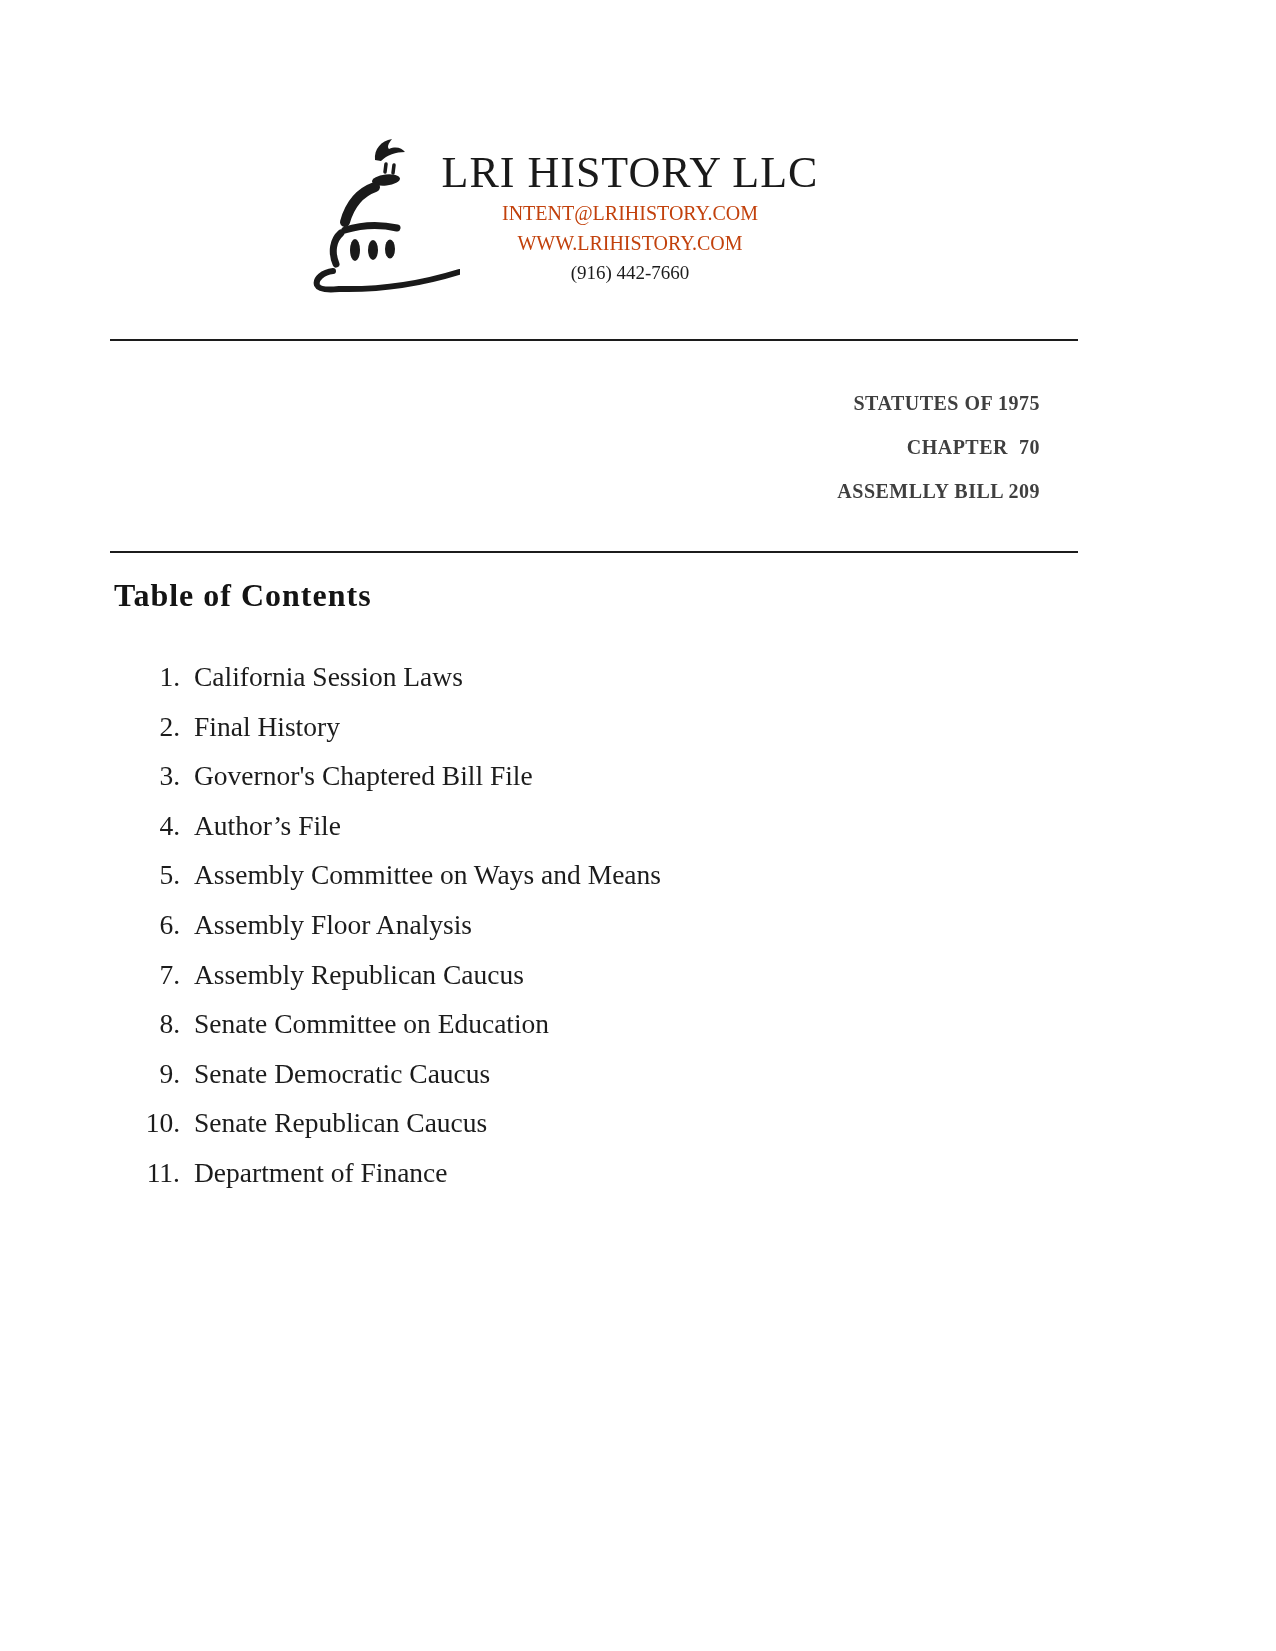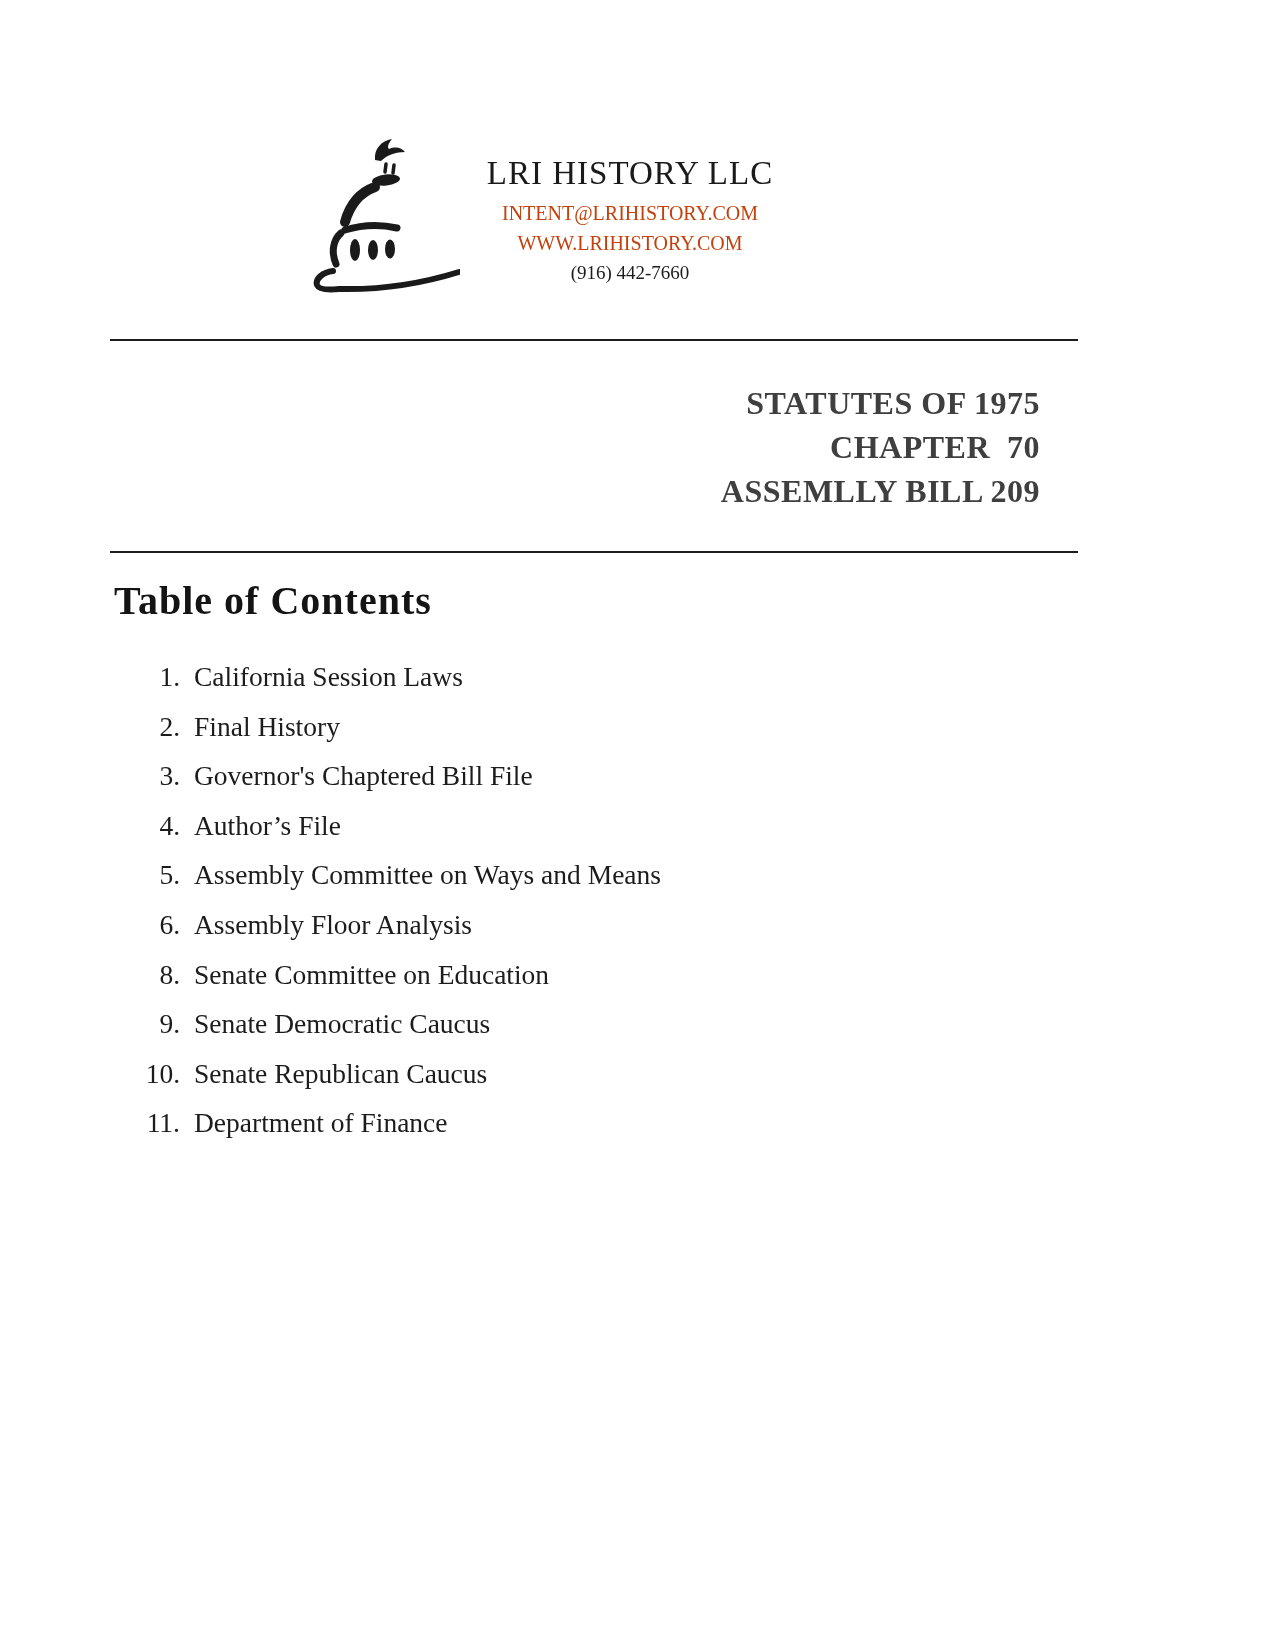--- a/index.html
+++ b/index.html
@@ -25,21 +25,21 @@
     height: 175px;
   }
   .header-text {
     position: absolute;
     left: 440px;
     top: 154px;
     width: 380px;
     text-align: center;
   }
   .company-name {
-    font-size: 33px;
+    font-size: 44px;
     line-height: 38px;
     letter-spacing: 1px;
     color: #1a1a1a;
     margin-bottom: 7px;
     white-space: nowrap;
   }
   .contact-line {
     font-size: 20px;
     line-height: 29.5px;
     color: #c2410c;
@@ -61,33 +61,33 @@
   }
   .rule-1 { top: 339px; }
   .rule-2 { top: 551px; }
   
   .statutes {
     position: absolute;
     right: 236px;
     top: 381px;
     text-align: right;
     font-weight: bold;
-    font-size: 32px;
+    font-size: 20px;
     line-height: 44px;
     color: #3f3f3f;
     letter-spacing: 0.5px;
   }
   .statutes div { white-space: pre; }
   
   .toc-title {
     position: absolute;
     left: 114px;
     top: 577px;
     margin: 0;
-    font-size: 40px;
+    font-size: 32px;
     font-weight: bold;
     letter-spacing: 1px;
     color: #141414;
   }
   .toc-list {
     position: absolute;
     left: 120px;
     top: 640px;
     margin: 12px;
     padding: 0;
@@ -167,20 +167,23 @@
     <li>
       <span class="toc-num">4.</span><span>Author’s File</span>
     </li>
     <li>
       <span class="toc-num">5.</span><span>Assembly Committee on Ways and Means</span>
     </li>
     <li>
       <span class="toc-num">6.</span><span>Assembly Floor Analysis</span>
     </li>
     <li>
+      <span class="toc-num">7.</span><span>Assembly Republican Caucus</span>
+    </li>
+    <li>
       <span class="toc-num">8.</span><span>Senate Committee on Education</span>
     </li>
     <li>
       <span class="toc-num">9.</span><span>Senate Democratic Caucus</span>
     </li>
     <li>
       <span class="toc-num">10.</span><span>Senate Republican Caucus</span>
     </li>
     <li>
       <span class="toc-num">11.</span><span>Department of Finance</span>

